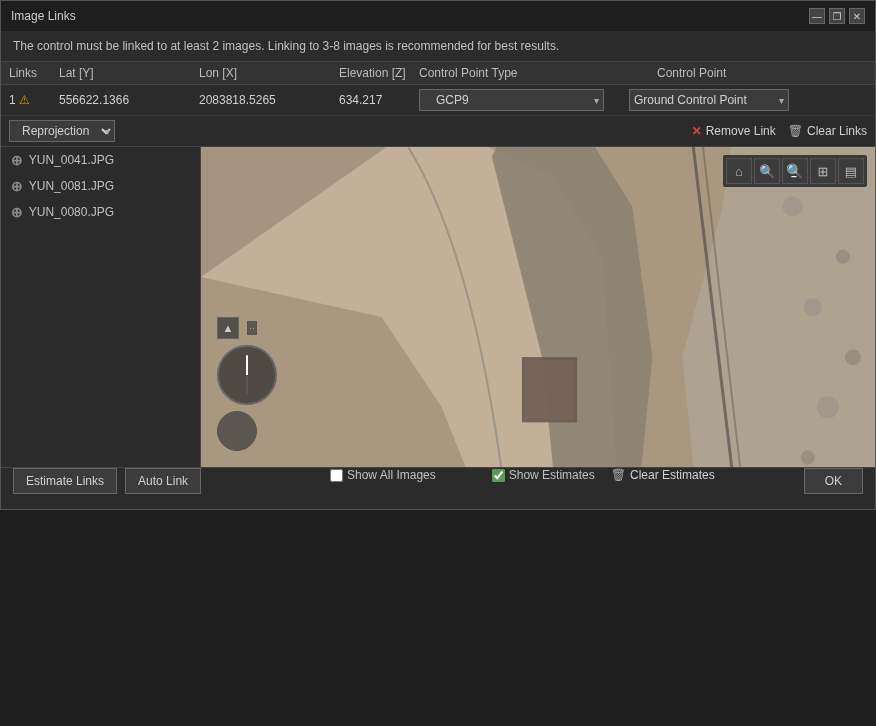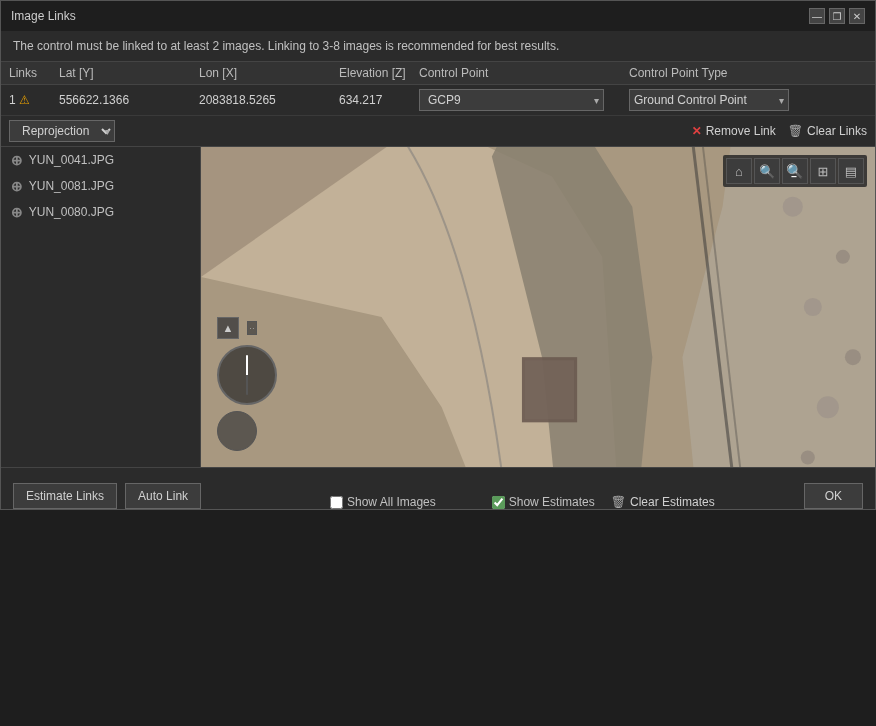--- a/index.html
+++ b/index.html
@@ -87,21 +87,21 @@
     }
     .warn-icon {
       color: #e8a000;
       margin-right: 4px;
     }
     .cp-select {
       background: #3c3c3c;
       border: 1px solid #666;
       color: #d0d0d0;
       font-size: 12px;
-      padding: 2px 8px;
+      padding: 2px 16px;
       width: 185px;
       height: 22px;
       -webkit-appearance: none;
     }
     .cpt-select {
       background: #3c3c3c;
       border: 1px solid #666;
       color: #d0d0d0;
       font-size: 12px;
       padding: 2px 4px;
@@ -311,21 +311,21 @@
       width: 2px;
       height: 40px;
       background: linear-gradient(to bottom, white 50%, #555 50%);
       border-radius: 1px;
     }
     .bottom-bar {
       background: #2b2b2b;
       border-top: 1px solid #444;
       height: 42px;
       display: flex;
-      align-items: flex-end;
+      align-items: flex-start;
       padding: 0 12px;
       justify-content: space-between;
       flex-shrink: 0;
     }
     .bottom-left {
       display: flex;
       align-items: center;
       gap: 8px;
     }
     .bottom-mid {
@@ -394,22 +394,22 @@
 
   <div class="info-bar">
     <span>The control must be linked to at least 2 images. Linking to 3-8 images is recommended for best results.</span>
   </div>
 
   <div class="table-header">
     <div class="table-header-cell col-links">Links</div>
     <div class="table-header-cell col-lat">Lat [Y]</div>
     <div class="table-header-cell col-lon">Lon [X]</div>
     <div class="table-header-cell col-elev">Elevation [Z]</div>
+    <div class="table-header-cell col-cpt">Control Point Type</div>
     <div class="table-header-cell col-cp">Control Point</div>
-    <div class="table-header-cell col-cpt">Control Point Type</div>
   </div>
 
   <div class="table-row">
     <div class="table-cell col-links">
       <span>1</span>
       <span class="warn-icon">⚠</span>
     </div>
     <div class="table-cell col-lat">556622.1366</div>
     <div class="table-cell col-lon">2083818.5265</div>
     <div class="table-cell col-elev">634.217</div>

